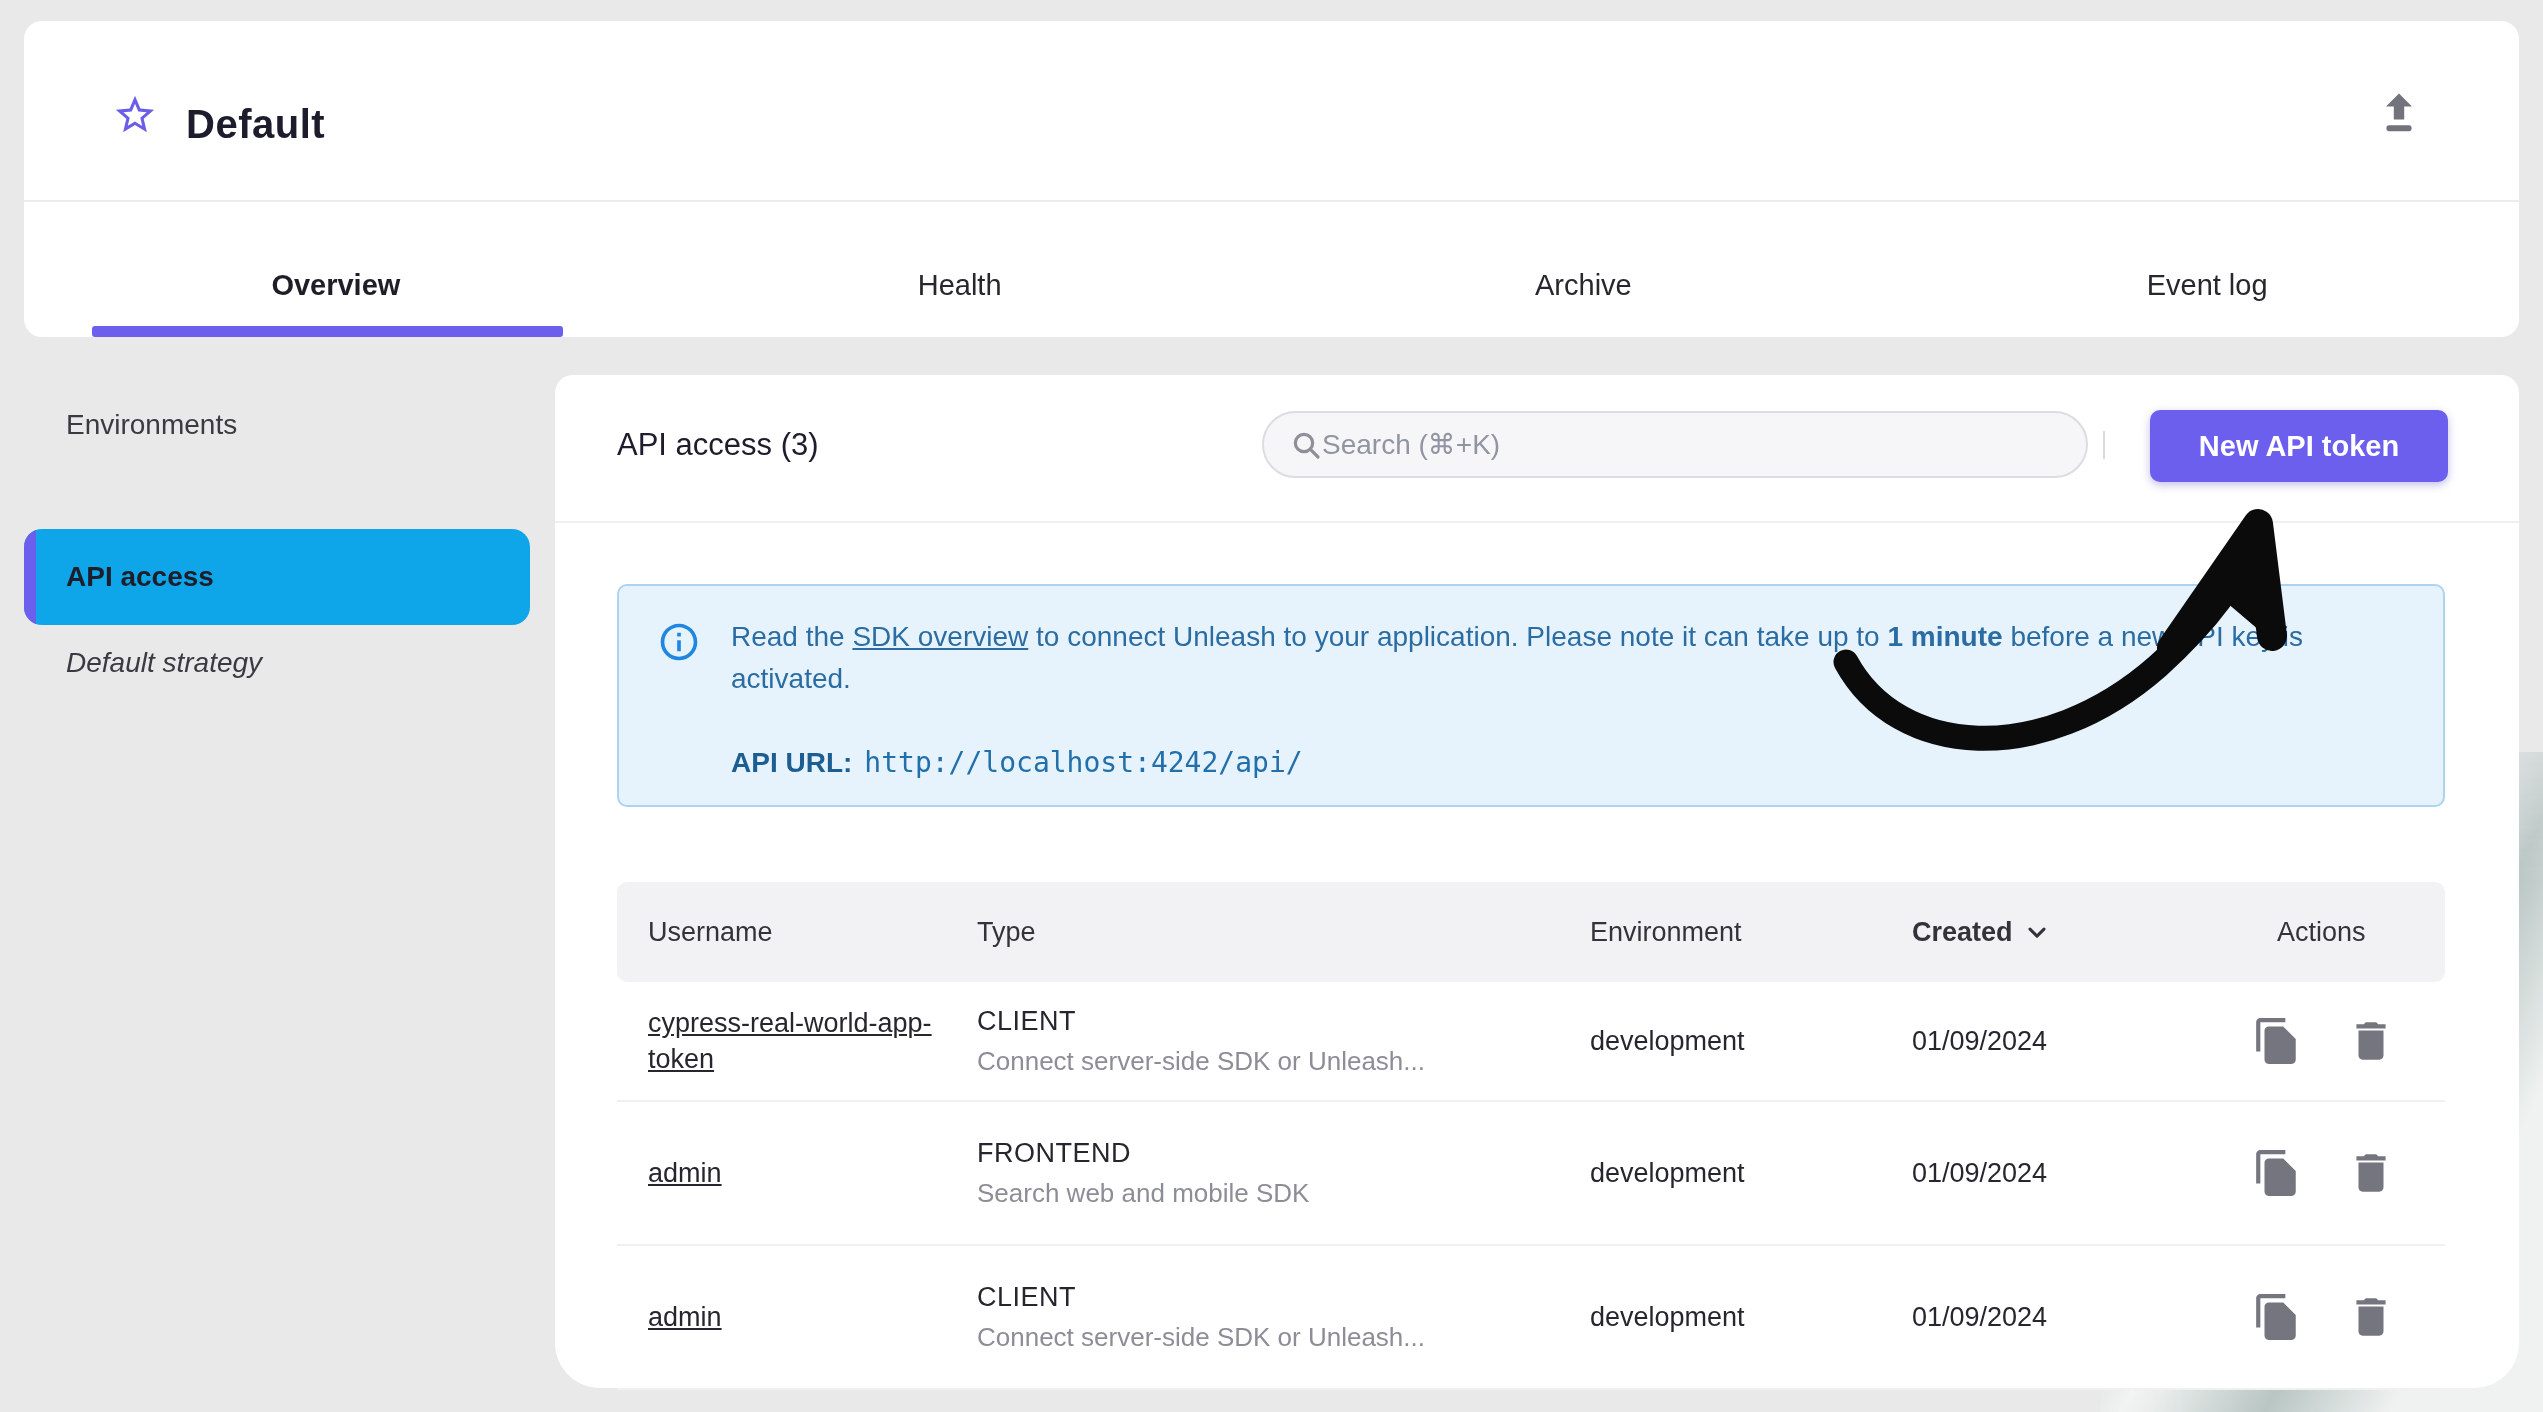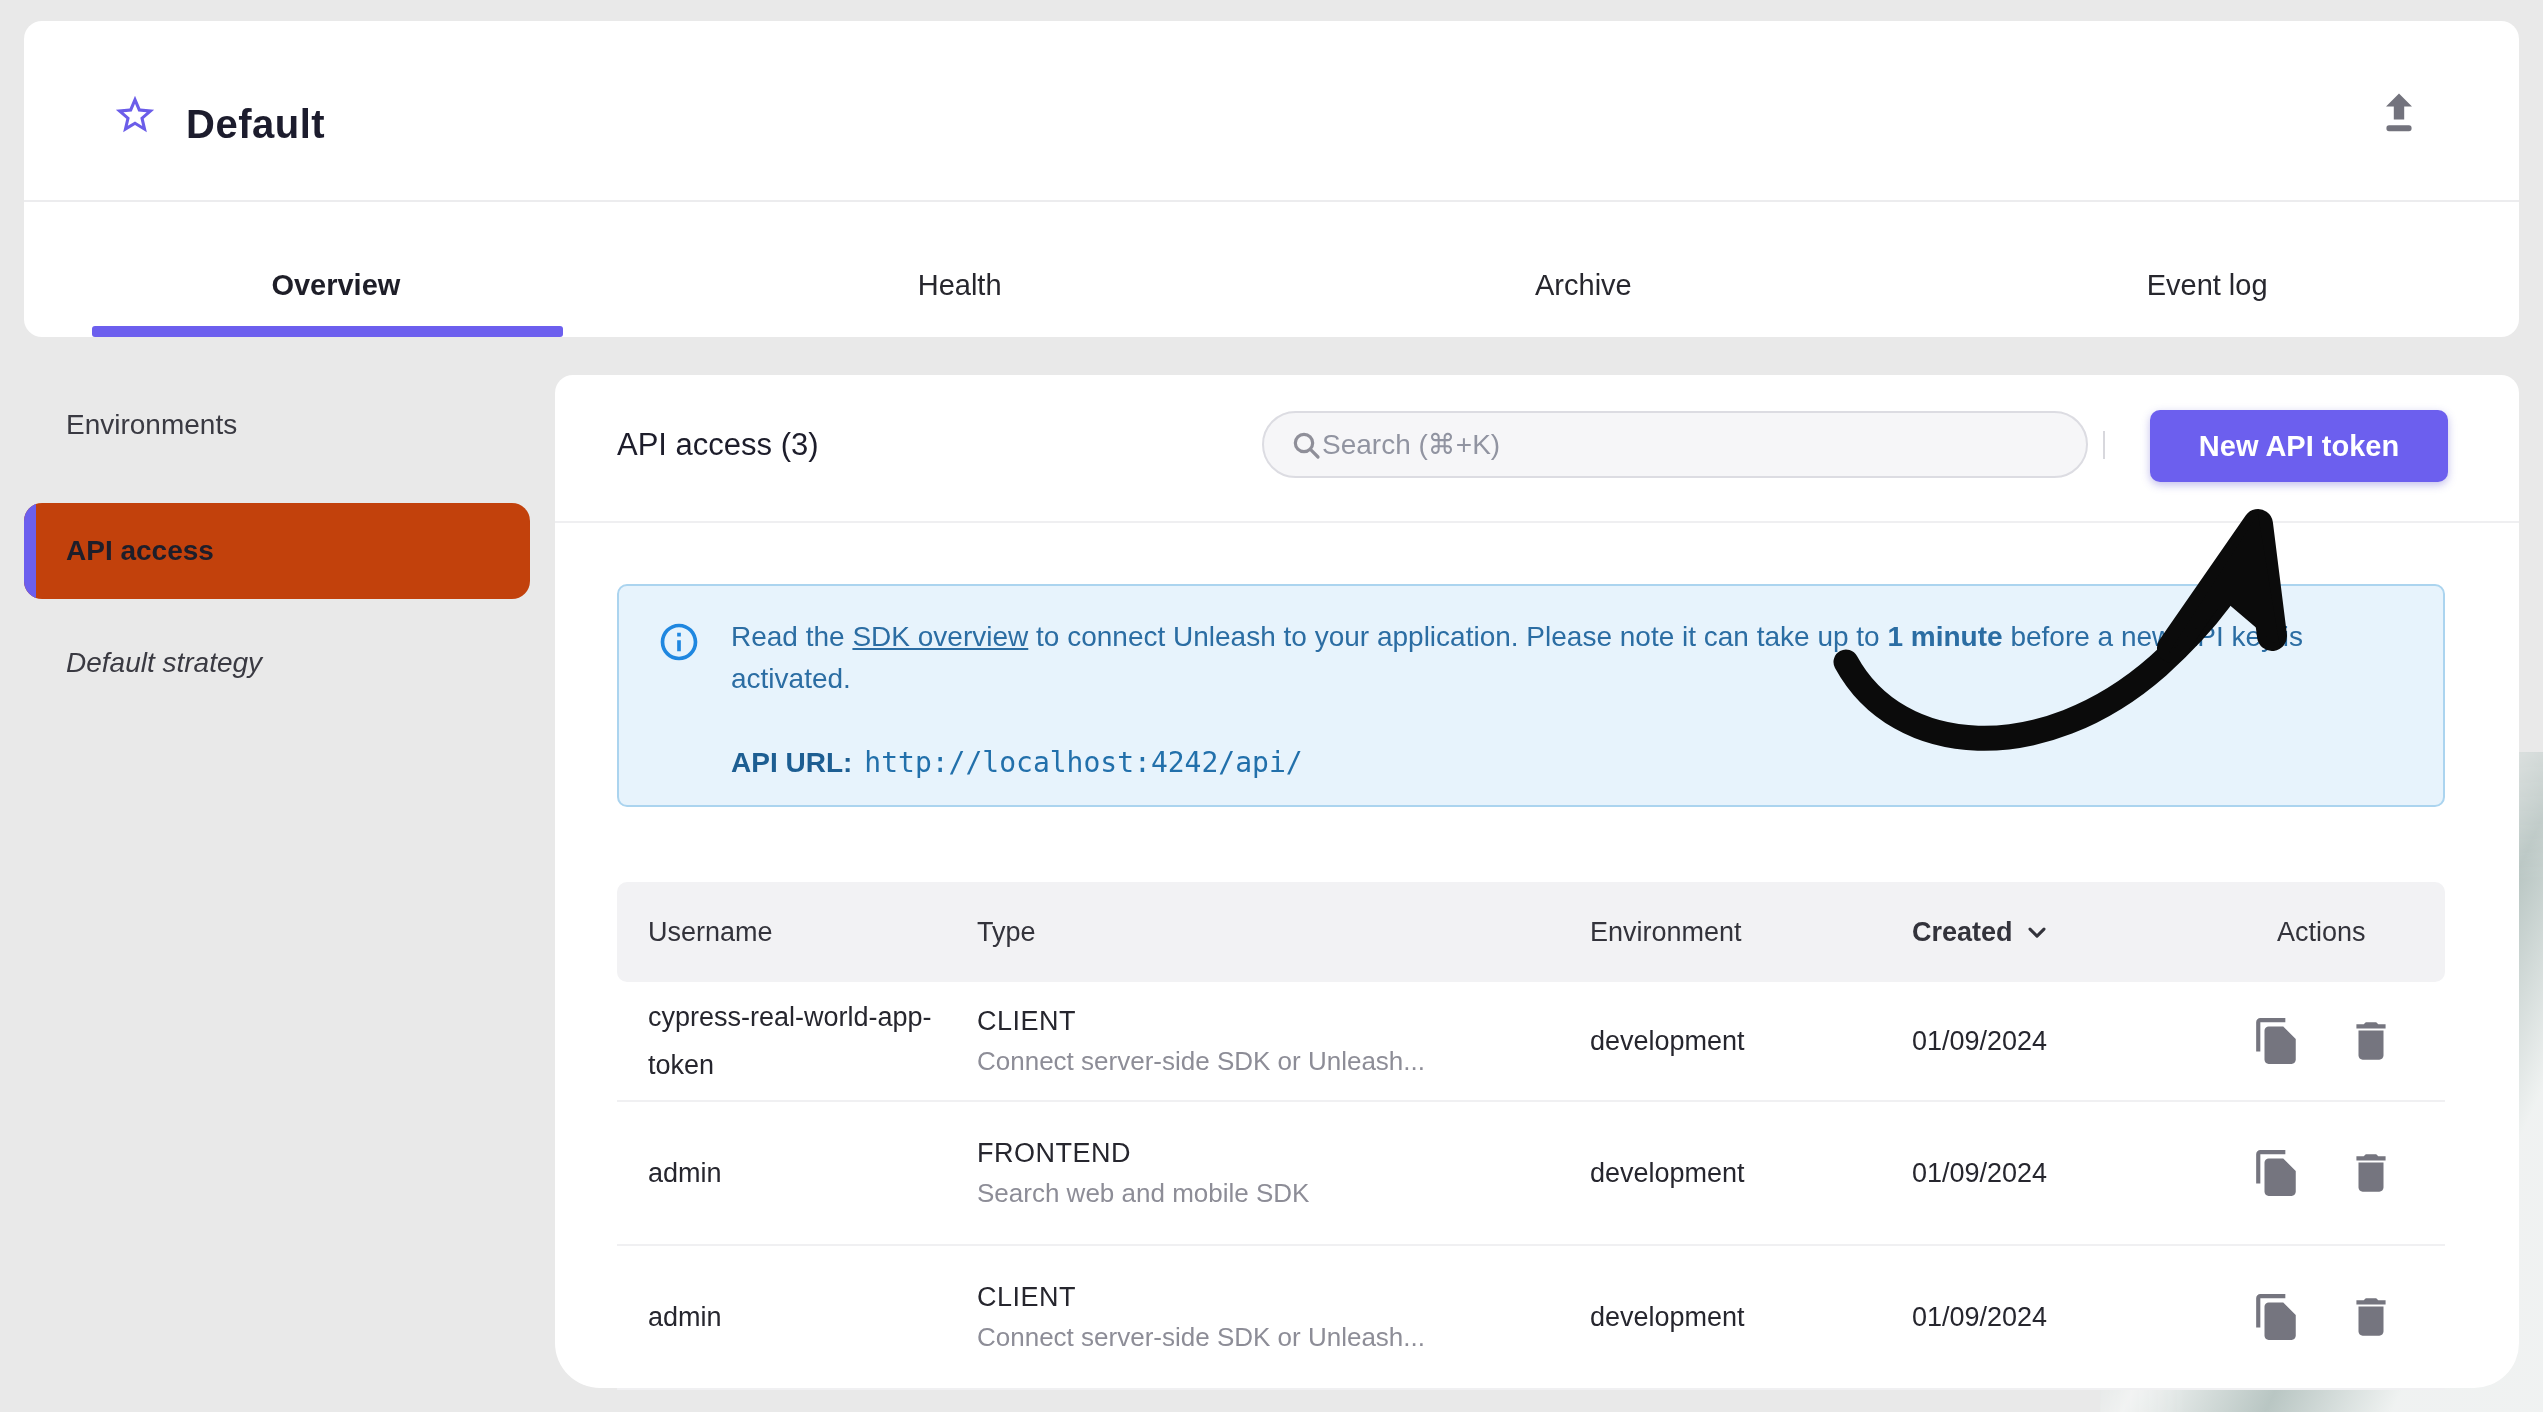--- a/index.html
+++ b/index.html
@@ -54,21 +54,21 @@
   }
 
   
   .side-item {
     position:absolute; left:24px; width:506px; height:92px;
     display:flex; align-items:center; padding-left:42px;
     font-size:28px; color:#3a3a42; border-radius:18px; cursor:pointer; z-index:1;
   }
   .side-env { top:379px; }
   .side-api {
-    top:503px; height:96px; background:#c2410c; font-weight:700; color:#1e1e2a;
+    top:529px; height:96px; background:#0ea5e9; font-weight:700; color:#1e1e2a;
     overflow:hidden;
   }
   .side-api::before {
     content:""; position:absolute; left:0; top:0; bottom:0; width:12px; background:#6c5fee;
   }
   .side-strategy { top:617px;font-style:italic; }
 
   
   .main-panel {
     position:absolute; left:555px; top:375px; width:1964px; height:1013px;
@@ -123,21 +123,21 @@
     height:100px; background:#f2f2f4; border-radius:10px;
     font-size:27px; color:#33333b;
   }
   .thead > div { padding-left:31px; }
   .th-created { font-weight:700; display:flex; align-items:center; gap:10px; cursor:pointer; }
   .sort-chevron { width:28px; height:28px; color:#33333b; }
   .trow { border-bottom:2px solid #f0f0f2; font-size:27px; color:#26262e; }
   .trow > div { padding-left:31px; }
   .row-tall { height:120px; }
   .row-std  { height:144px; }
-  .cell-username { line-height:48px; max-width:329px; overflow-wrap:break-word; }
+  .cell-username { line-height:36px; max-width:329px; overflow-wrap:break-word;text-decoration:underline; }
   .type-label { letter-spacing:.5px; }
   .type-desc { color:#8d8d97; font-size:26px; margin-top:9px; }
   .cell-actions { display:flex; gap:44px; padding-left:6px !important; }
   .icon-btn { width:50px; height:50px; border:none; background:none; color:#75757f; cursor:pointer; padding:0; }
   .icon-btn svg { width:100%; height:100%; }
 
   
   .arrow-overlay {
     position:absolute; left:0; top:0; width:2543px; height:1412px;
     z-index:6; pointer-events:none;

